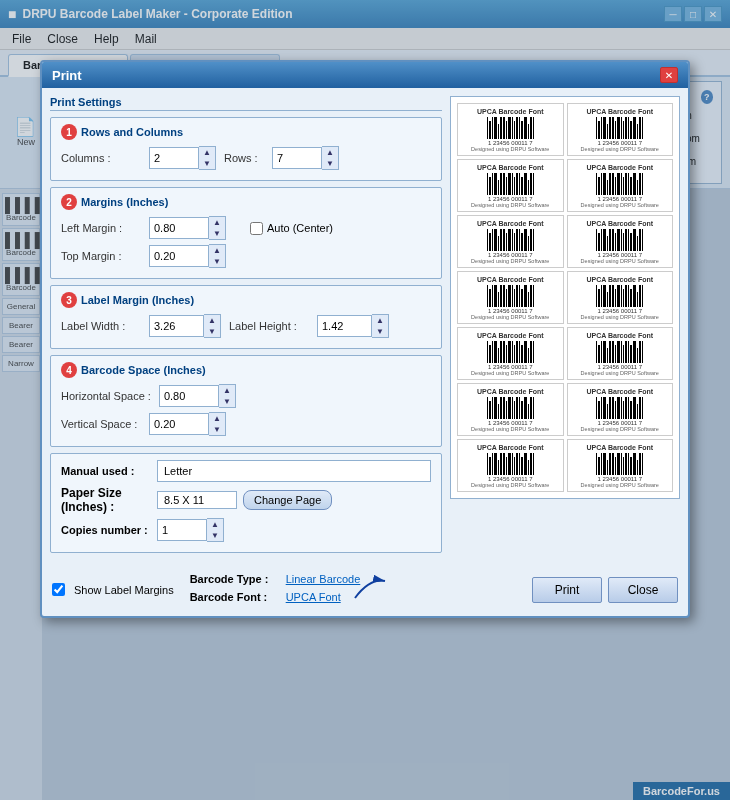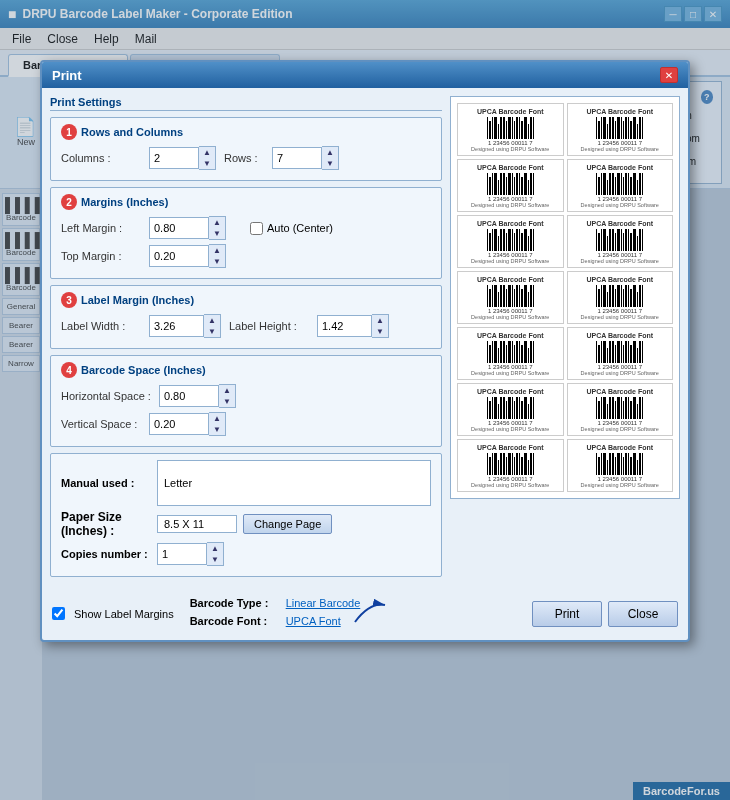--- a/index.html
+++ b/index.html
@@ -344,38 +344,38 @@
       flex: 1;
       height: 22px;
       border: 1px solid #90b0d0;
       font-size: 11px;
       background: white;
       padding: 0 4px;
     }
     .paper-value {
       background: white;
       border: 1px solid #90b0d0;
-      padding: 16px 6px;
+      padding: 4px 6px;
       font-size: 11px;
       flex: 1;
     }
     .paper-size-value {
       background: white;
       border: 1px solid #90b0d0;
       padding: 2px 6px;
       font-size: 11px;
       width: 80px;
     }
     .change-page-btn {
       background: linear-gradient(to bottom, #e0eaf8, #c0d4ec);
       border: 1px solid #7090c0;
       padding: 3px 10px;
       font-size: 11px;
       cursor: pointer;
-      border-radius: 2px;
+      border-radius: 8px;
     }
 
     
     .barcode-info-row {
       display: flex;
       align-items: center;
       gap: 6px;
       font-size: 11px;
       margin-bottom: 3px;
     }

